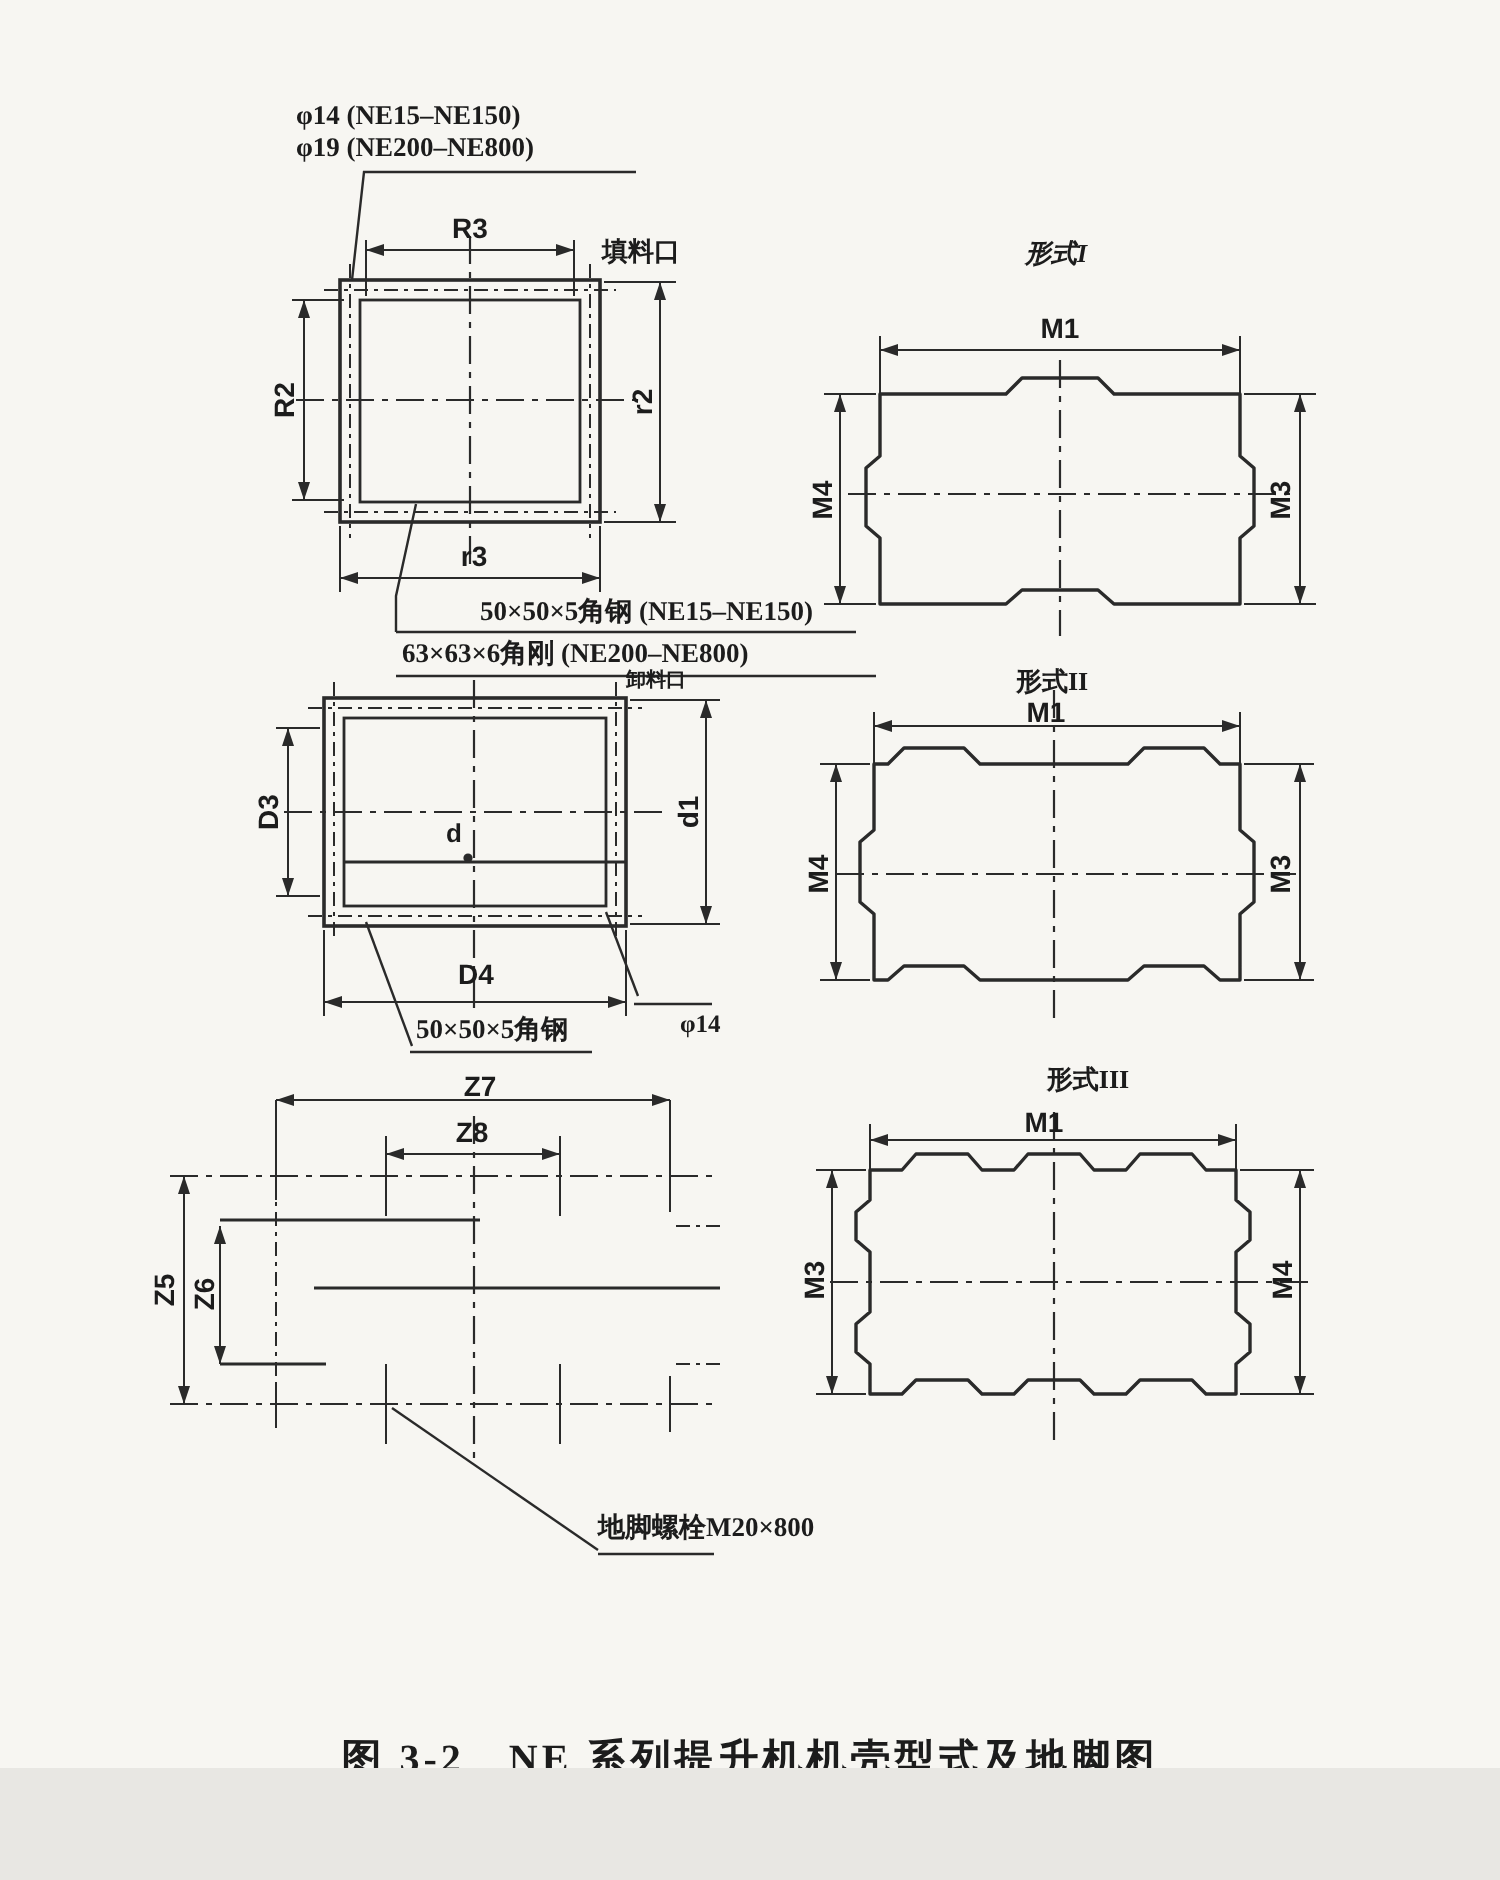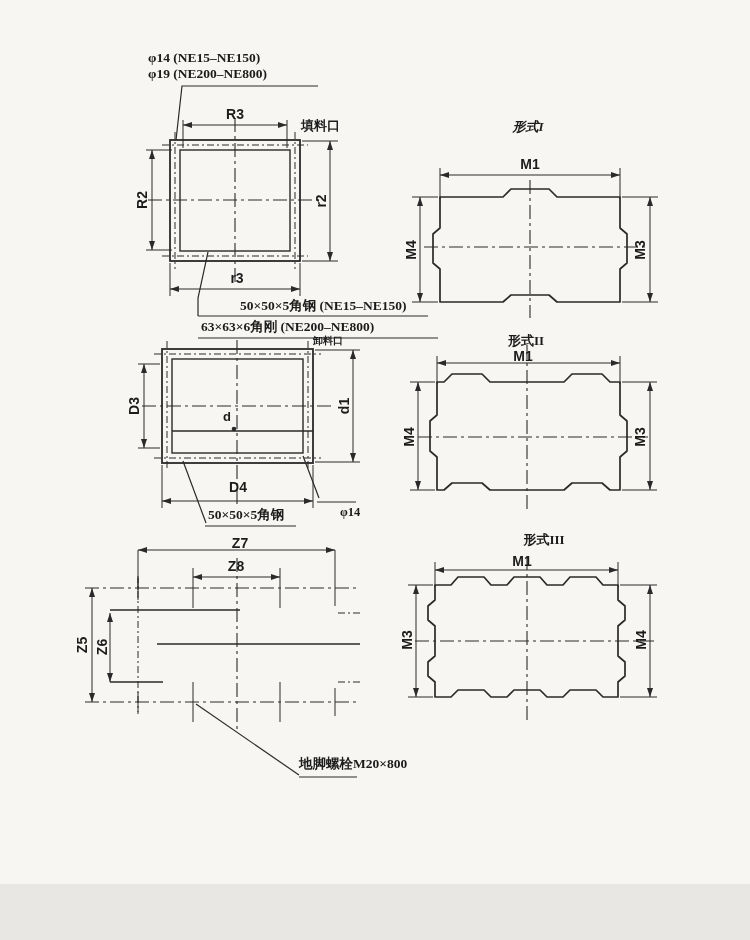--- a/index.html
+++ b/index.html
@@ -197,14 +197,15 @@
   <div class="lbl ser ctr" style="left:526px;top:334px;font-size:13px;">形式II</div>
   <div class="lbl dimlbl ctr" style="left:523px;top:349px;">M1</div>
   <div class="lbl dimlbl rot" style="left:409px;top:437px;">M4</div>
   <div class="lbl dimlbl rot" style="left:640px;top:437px;">M3</div>
 
   <div class="lbl ser ctr" style="left:544px;top:533px;font-size:13px;">形式III</div>
   <div class="lbl dimlbl ctr" style="left:522px;top:554px;">M1</div>
   <div class="lbl dimlbl rot" style="left:407px;top:640px;">M3</div>
   <div class="lbl dimlbl rot" style="left:641px;top:640px;">M4</div>
 
+  <div class="lbl caption" style="left:375px;top:870px;">图 3-2　NE 系列提升机机壳型式及地脚图</div>
 
 </div>
 
 </body></html>

